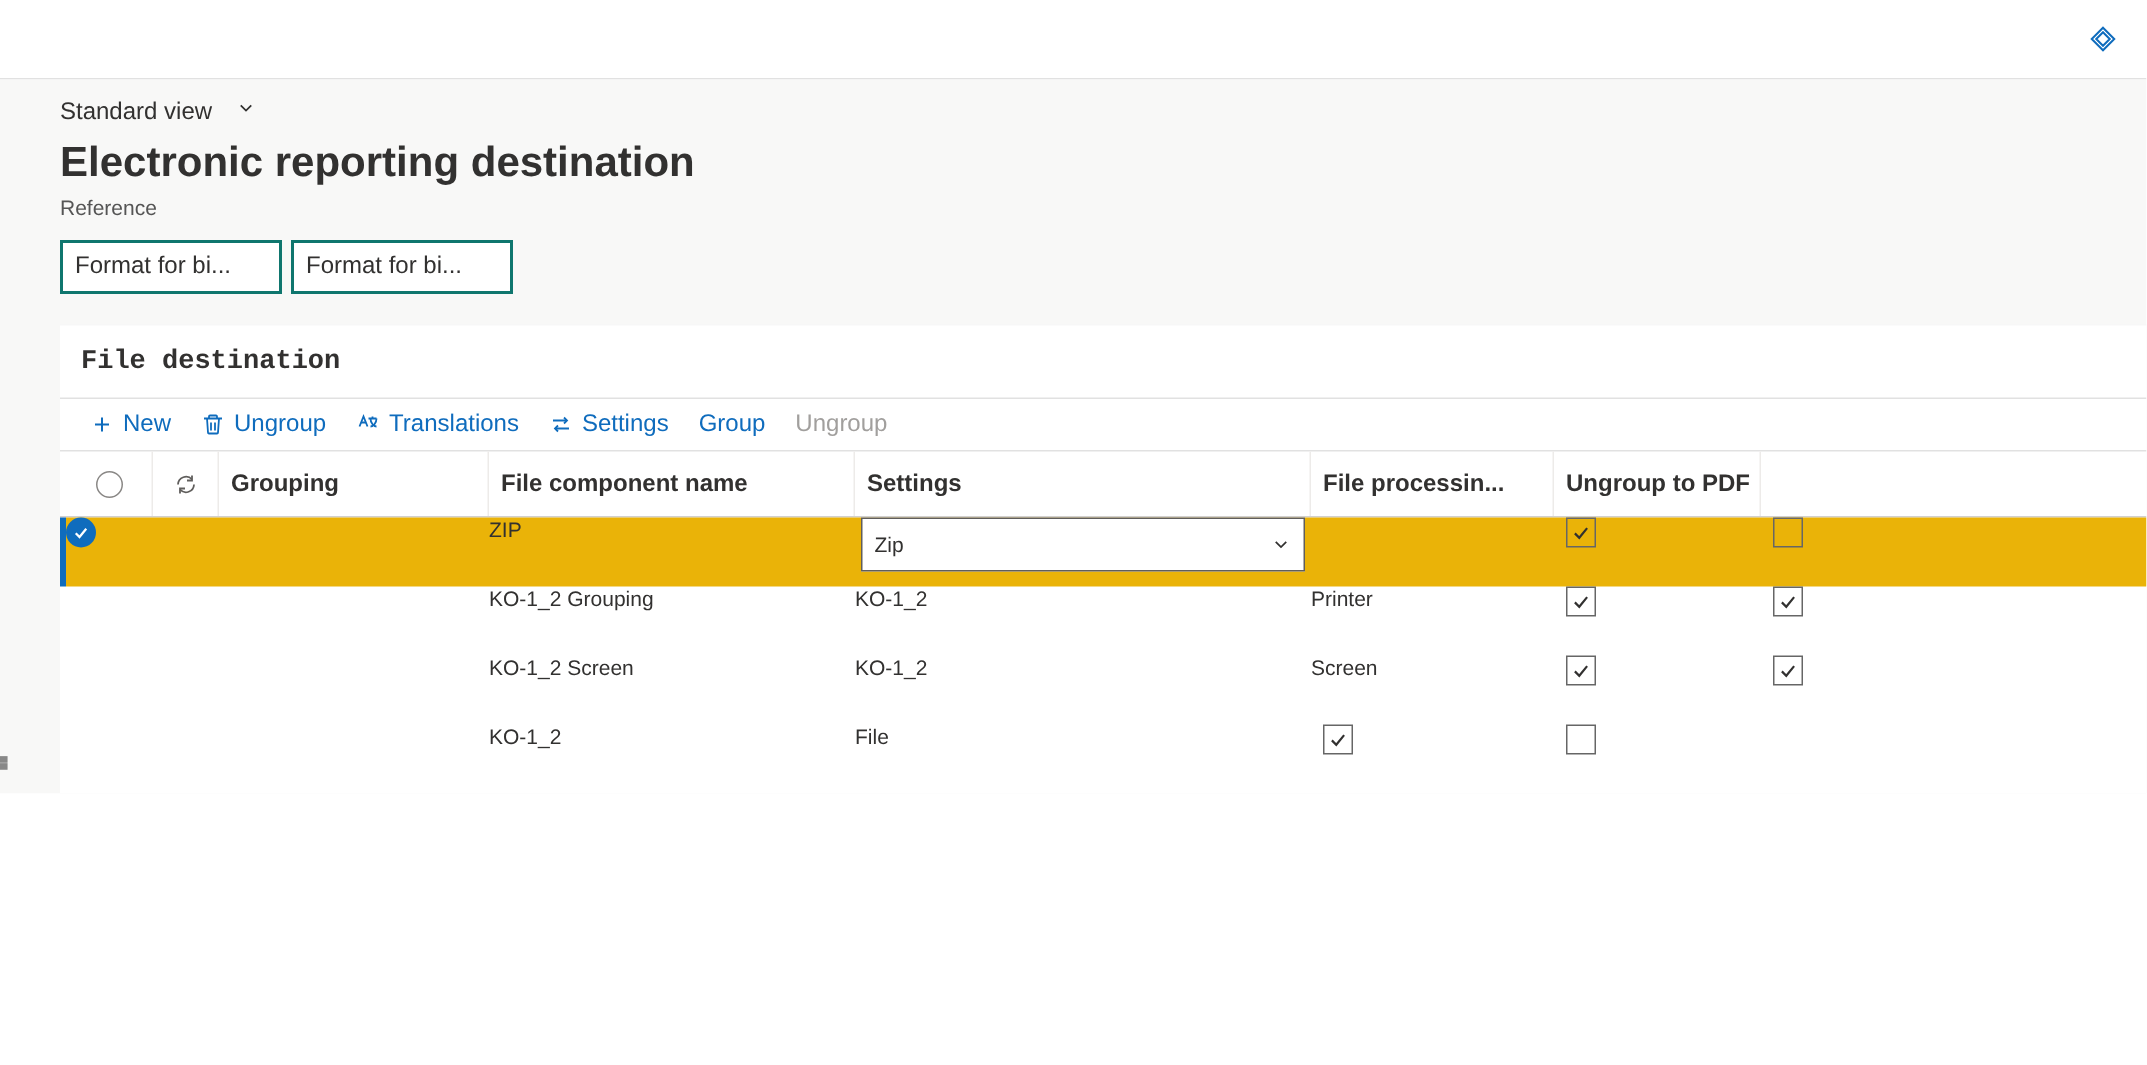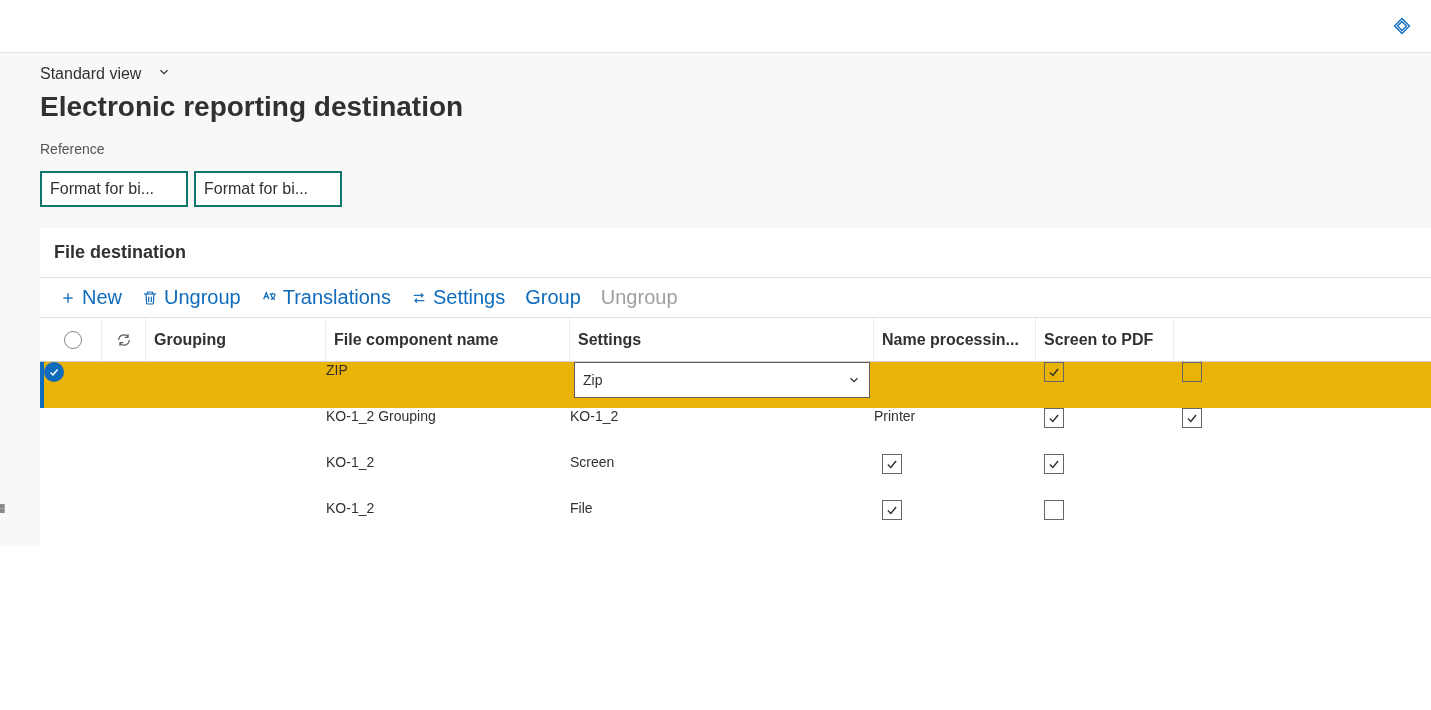--- a/index.html
+++ b/index.html
@@ -37,21 +37,21 @@
     align-items: center;
     gap: 16px;
     font-size: 16px;
     color: #323130;
     cursor: pointer;
     padding: 4px 0;
   }
   .page-title {
     font-size: 28px;
     font-weight: 600;
-    margin: 4px 0 18px 0;
+    margin: 4px 0 6px 0;
   }
   .reference-label {
     font-size: 14px;
     color: #555;
     margin-bottom: 14px;
   }
   .reference-controls {
     display: flex;
     gap: 6px;
     margin-bottom: 20px;
@@ -71,29 +71,30 @@
   }
   .section-card {
     background: #ffffff;
     border-top: 1px solid rgba(0,0,0,0.03);
     padding-top: 14px;
   }
   .section-title {
     font-size: 18px;
     font-weight: 600;
     padding: 0 0 14px 14px;
+    font-family: Liberation Mono, monospace;
   }
   .toolbar {
     display: flex;
     align-items: flex-end;
     gap: 20px;
     padding: 8px 8px 8px 20px;
     border-top: 1px solid #e1e1e1;
     border-bottom: 1px solid #e1e1e1;
-    font-size: 20px;
+    font-size: 16px;
   }
   .toolbar-btn {
     display: flex;
     align-items: center;
     gap: 6px;
     color: #0f6cbd;
     cursor: pointer;
   }
   .toolbar-btn.disabled {
     color: #a19f9d;
@@ -300,22 +301,22 @@
           <svg width="16" height="16" viewBox="0 0 24 24" fill="none" stroke="#605e5c" stroke-width="1.8">
             <path d="M4 12 a8 8 0 0 1 14-5"></path>
             <polyline points="18 3 18 8 13 8"></polyline>
             <path d="M20 12 a8 8 0 0 1-14 5"></path>
             <polyline points="6 21 6 16 11 16"></polyline>
           </svg>
         </div>
         <div class="cell">Grouping</div>
         <div class="cell">File component name</div>
         <div class="cell">Settings</div>
-        <div class="cell">Name processin...</div>
-        <div class="cell">Screen to PDF</div>
+        <div class="cell">File processin...</div>
+        <div class="cell">Ungroup to PDF</div>
       </div>
 
       <div id="grid-body">
           <div class="grid-row-wrap selected">
             <div class="row-marker" style="background: rgb(15, 108, 189);"></div>
             <div class="grid-row-inner" style="background: #eab308;">
               <div class="cell selector-cell">
                 <div class="radio-filled">
                   <svg width="12" height="12" viewBox="0 0 24 24" fill="none" stroke="#fff" stroke-width="3">
                     <polyline points="5 13 10 18 19 7"></polyline>
@@ -370,20 +371,21 @@
                 </div>
               </div>
             </div>
           </div>
           <div class="grid-row-wrap">
             <div class="row-marker"></div>
             <div class="grid-row-inner">
               <div class="cell selector-cell"></div>
               <div class="cell refresh-cell"></div>
               <div class="cell"></div>
+              <div class="cell">KO-1_2 Screen</div>
               <div class="cell">KO-1_2</div>
               <div class="cell">Screen</div>
               <div class="cell stop-cell">
                 <div class="checkbox checked">
                   <svg width="14" height="14" viewBox="0 0 24 24" fill="none" stroke="#323130" stroke-width="2.5">
                     <polyline points="5 13 10 18 19 7"></polyline>
                   </svg>
                 </div>
               </div>
               <div class="cell pdf-cell">

